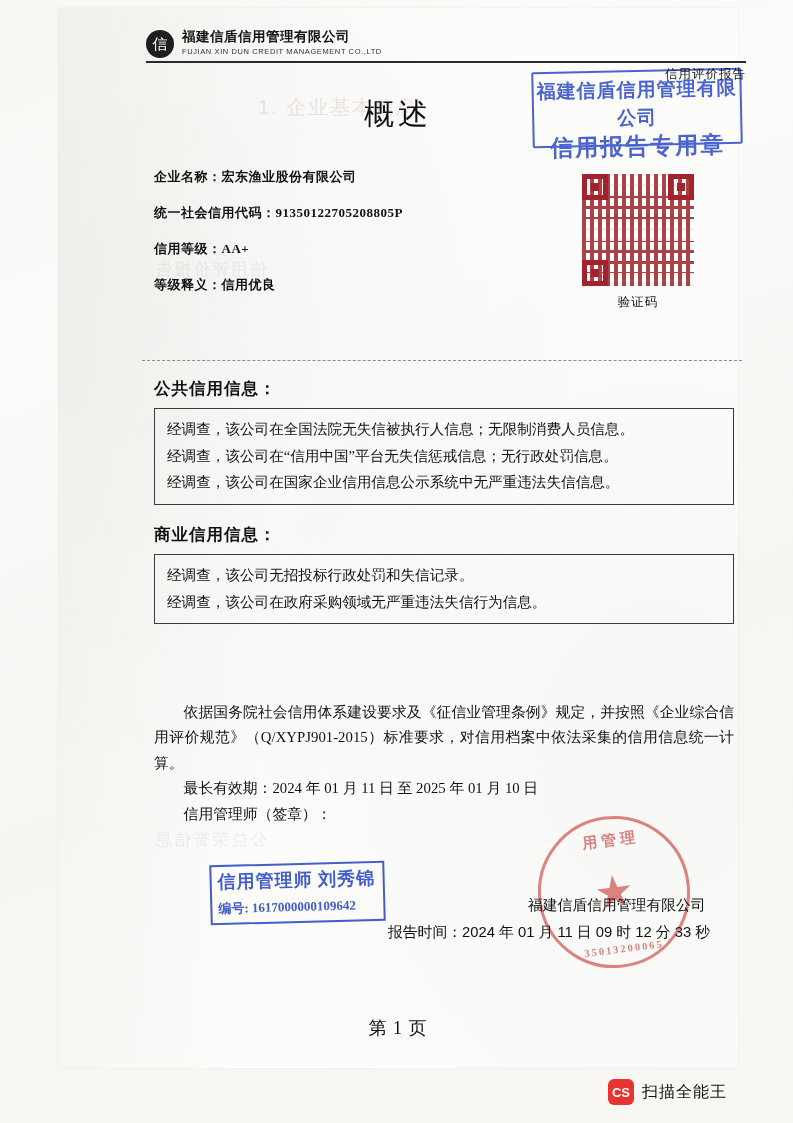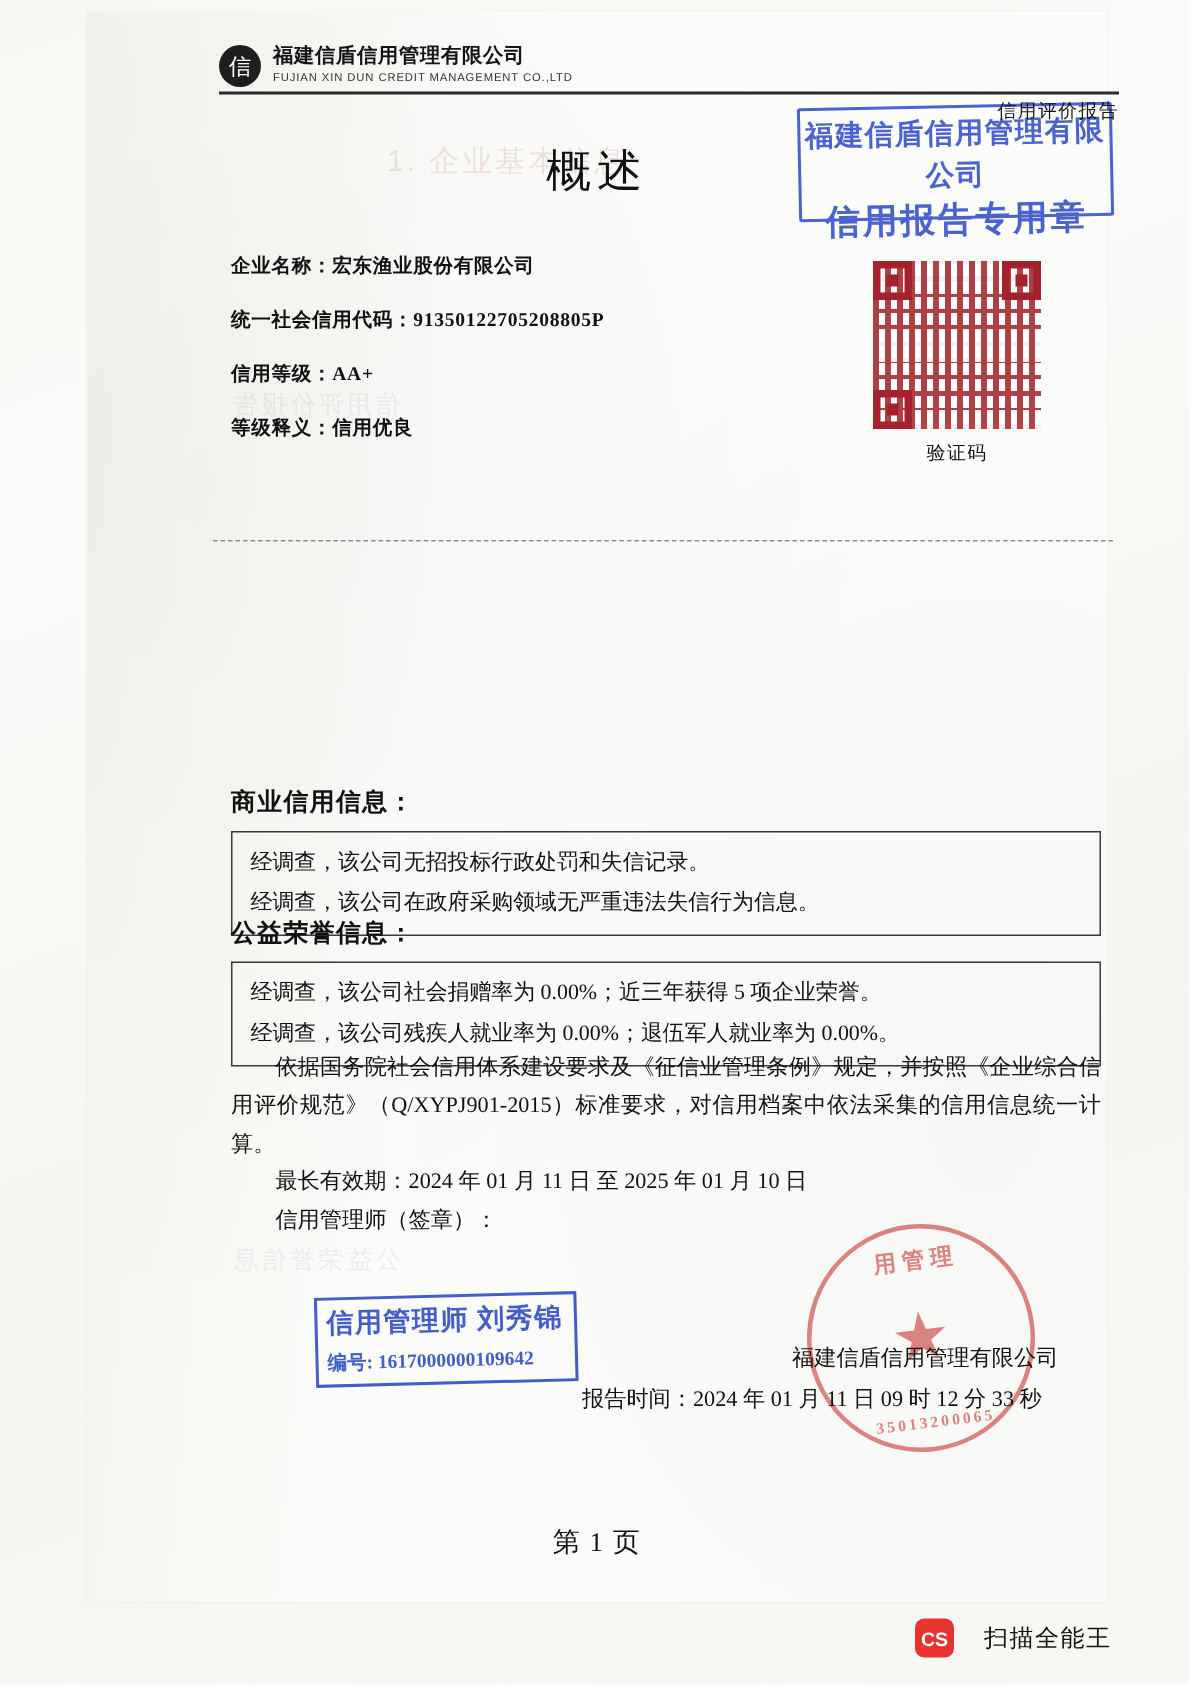--- a/index.html
+++ b/index.html
@@ -344,45 +344,45 @@
     top: 888px;
     font-family: "Liberation Serif", serif;
     font-size: 14.8px;
     color: #111;
     white-space: nowrap;
   }
   .report-time {
     position: absolute;
     left: 330px;
     top: 915px;
-    font-family: Liberation Serif, serif;
+    font-family: Liberation Sans, sans-serif;
     font-size: 14.8px;
     color: #111;
     white-space: nowrap;
     text-align: center;
   }
   .pagenum {
     position: absolute;
     left: 0; right: 0;
     top: 1008px;
     text-align: center;
     font-family: "Liberation Serif", serif;
     font-size: 18px;
     color: #111;
     letter-spacing: 1px;
   }
 
   
   .cs {
     position: absolute;
-    right: 52px;
+    right: 66px;
     bottom: 18px;
     display: flex;
     align-items: center;
-    gap: 20px;
+    gap: 8px;
   }
   .cs .badge {
     width: 26px; height: 26px;
     border-radius: 6px;
     background: #e8332e;
     color: #fff;
     font-size: 13px;
     font-weight: bold;
     display: flex;
     align-items: center;
@@ -447,36 +447,37 @@
           </div>
         <div class="m bl">
             <i></i>
           </div>
       </div>
       <div class="qr-label">验证码</div>
     </div>
 
     <div class="dashsep"></div>
 
+    <div class="section s1">
+      <div class="sec-title">公共信用信息：</div>
+      <div class="sec-box">
+        <p>经调查，该公司在全国法院无失信被执行人信息；无限制消费人员信息。</p>
+        <p>经调查，该公司在“信用中国”平台无失信惩戒信息；无行政处罚信息。</p>
+        <p>经调查，该公司在国家企业信用信息公示系统中无严重违法失信信息。</p>
+      </div>
+    </div>
 
     <div class="section s2">
       <div class="sec-title">商业信用信息：</div>
       <div class="sec-box">
         <p>经调查，该公司无招投标行政处罚和失信记录。</p>
         <p>经调查，该公司在政府采购领域无严重违法失信行为信息。</p>
       </div>
     </div>
 
-    <div class="section s3">
-      <div class="sec-title">公益荣誉信息：</div>
-      <div class="sec-box">
-        <p>经调查，该公司社会捐赠率为 0.00%；近三年获得 5 项企业荣誉。</p>
-        <p>经调查，该公司残疾人就业率为 0.00%；退伍军人就业率为 0.00%。</p>
-      </div>
-    </div>
 
     <div class="closing">
       <span class="indent">依据国务院社会信用体系建设要求及《征信业管理条例》规定，并按照《企业综合信用评价规范》（Q/XYPJ901-2015）标准要求，对信用档案中依法采集的信用信息统一计算。</span>
       <span class="line">最长有效期：2024 年 01 月 11 日 至 2025 年 01 月 10 日</span>
       <span class="line">信用管理师（签章）：</span>
     </div>
 
     <div class="seal-red">
       <div class="arc-top">用管理</div>
       <div class="star">★</div>

